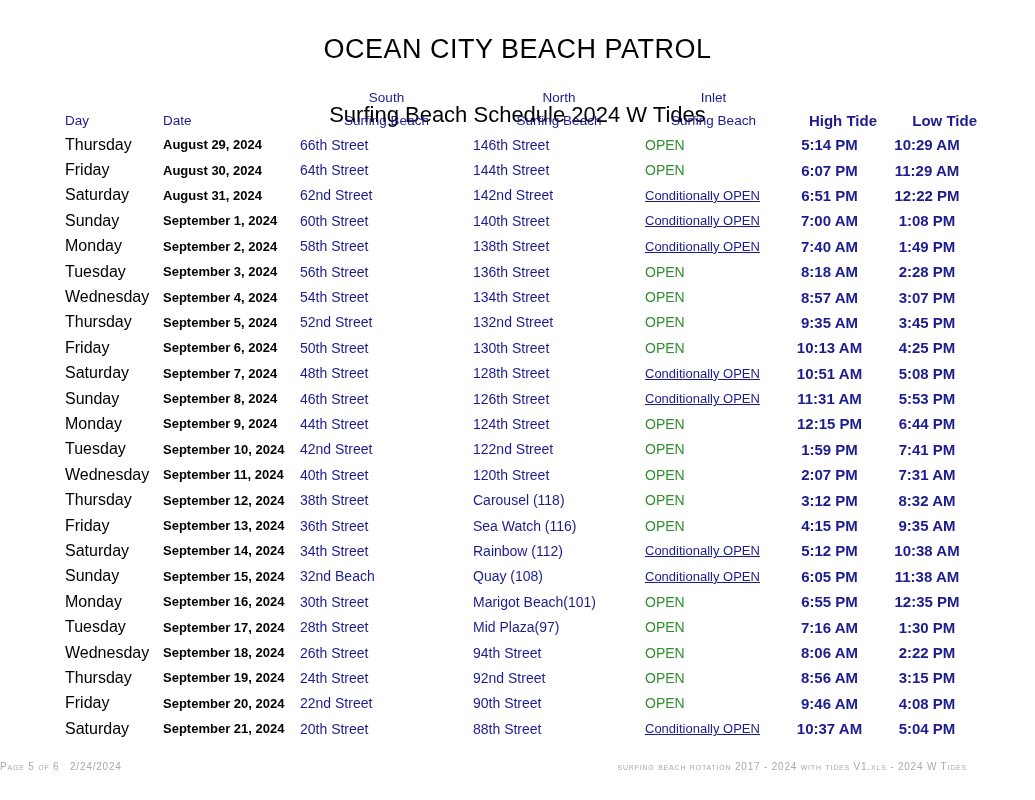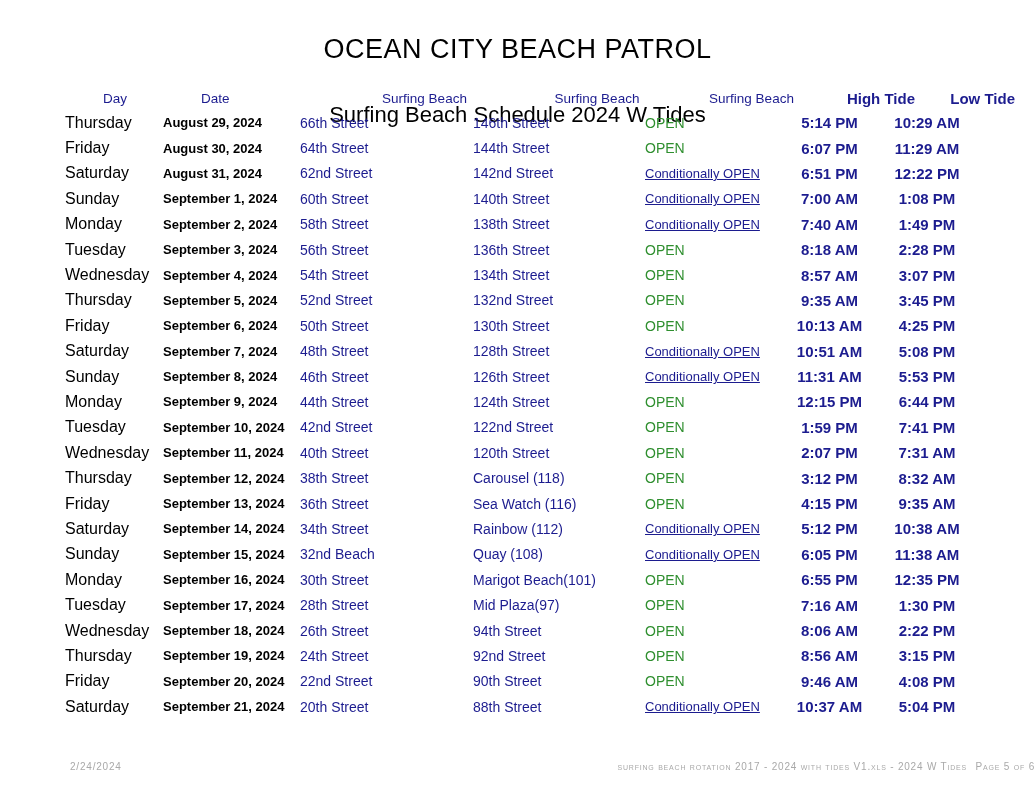--- a/index.html
+++ b/index.html
@@ -23,51 +23,60 @@
   }
   .subtitle {
     position:absolute; top:66px; left:0; width:100%;
     text-align:center; font-size:22px; color:var(--ink);margin-top:36px;
   }
   .table {
     position:absolute; left:65px; top:86px; width:912px;
   }
   .grid-row { display:grid; grid-template-columns:var(--cols); align-items:center; }
   .group-row { height:22px; }
-  .header-row { height:24px;margin-left:38px; }
+  .header-row { height:24px; }
   .trow { height:25.4px; }
   .cell { white-space:nowrap; overflow:visible; }
   .c-center { text-align:center; }
   .hdr { color:var(--navy); font-size:13.5px; }
   .hdr-tide { color:var(--navy); font-size:15px; font-weight:bold; text-align:right; }
   .c-day { color:var(--ink); font-size:16px; }
   .c-date { color:var(--ink); font-size:13px; font-weight:bold; }
   .c-street { color:var(--navy); font-size:14px; }
   .c-open { color:var(--green); font-size:14px; }
   .c-cond { color:var(--navy); font-size:13px;text-decoration:underline; }
   .c-tide { color:var(--navy); font-size:15px; font-weight:bold; text-align:center; }
   .footer {
     position:absolute; top:761px; left:0; width:100%; height:18px;
     color:var(--footer-gray); font-size:10px;
     font-variant:small-caps; letter-spacing:0.8px;
   }
   .footer-date { position:absolute; left:70px; top:0; }
-  .footer-page { position:absolute; left:0; width:100%; text-align:right; top:0; }
+  .footer-page { position:absolute; left:0; width:100%; text-align:left; top:0; }
   .footer-file { position:absolute; right:68px; top:0; }
 </style>
 </head>
 <body>
 
 <div class="page" style="--navy: #1c1c8f; --green: #2f8f2f; --ink: #000000; --footer-gray: #a9a9a9;">
 
   <div class="title">OCEAN CITY BEACH PATROL</div>
   <div class="subtitle">Surfing Beach Schedule 2024 W Tides</div>
 
   <div class="table">
 
+    <div class="grid-row group-row">
+      <div class="cell"></div>
+      <div class="cell"></div>
+      <div class="cell hdr c-center">South</div>
+      <div class="cell hdr c-center">North</div>
+      <div class="cell hdr c-center">Inlet</div>
+      <div class="cell"></div>
+      <div class="cell"></div>
+    </div>
 
     <div class="grid-row header-row">
       <div class="cell hdr">Day</div>
       <div class="cell hdr">Date</div>
       <div class="cell hdr c-center">Surfing Beach</div>
       <div class="cell hdr c-center">Surfing Beach</div>
       <div class="cell hdr c-center">Surfing Beach</div>
       <div class="cell hdr-tide">High Tide</div>
       <div class="cell hdr-tide">Low Tide</div>
     </div>

